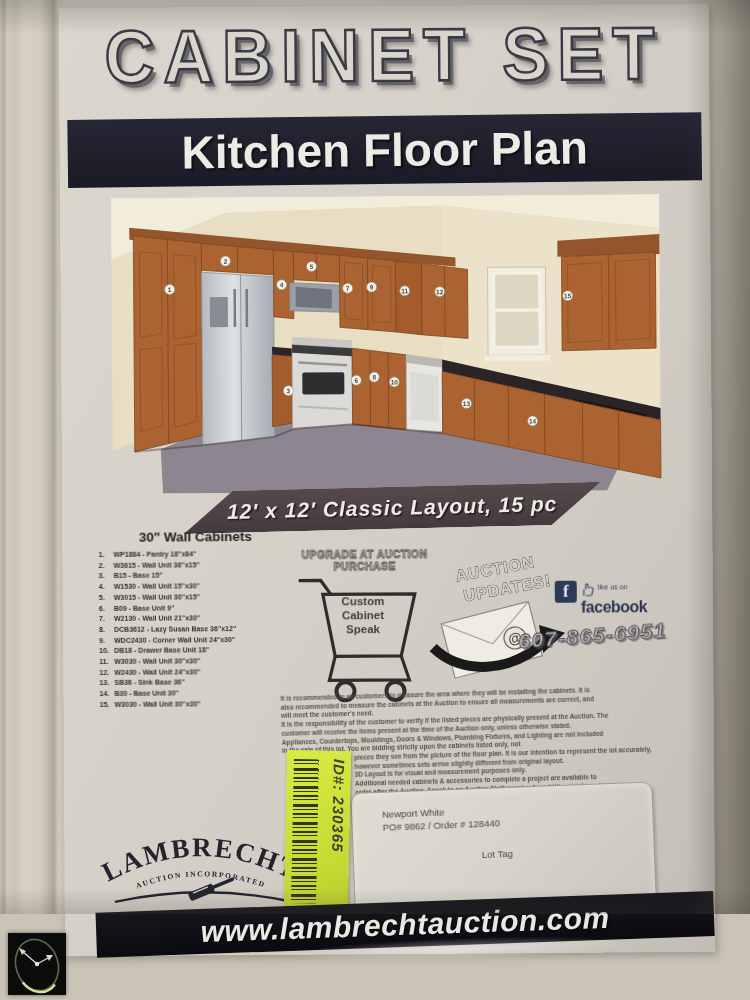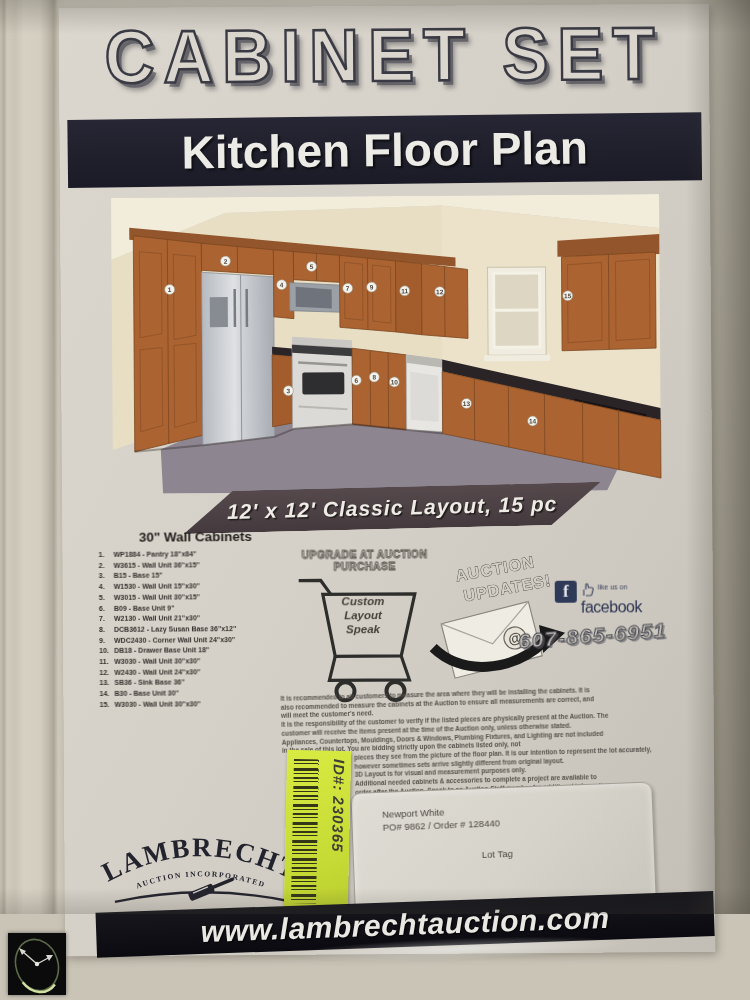--- a/index.html
+++ b/index.html
@@ -34,30 +34,30 @@
   .list{position:absolute;left:33px;top:522px;width:200px;color:#332f2b;filter:blur(.35px);}
   .list-header{text-align:center;font-size:13.5px;font-weight:bold;margin-bottom:5px;color:#211e1b;}
   .li-row{display:flex;font-size:7px;font-weight:bold;line-height:10.7px;}
   .li-n{width:15px;padding-left:3px;}
   .li-t{flex:1;}
 
   .cart-block{position:absolute;left:226px;top:542px;width:152px;height:160px;}
   .cart-head{text-align:center;font-size:10.5px;font-weight:bold;letter-spacing:.4px;color:#d6d2c9;
     -webkit-text-stroke:.8px #514e48;line-height:12px;filter:blur(.2px);}
   .cart-inner{position:absolute;left:24px;top:46px;width:100px;text-align:center;
-    font-size:11.5px;font-weight:bold;font-style:italic;color:#45403a;line-height:14px;filter:blur(.25px);}
+    font-size:11.5px;font-weight:bold;color:#45403a;line-height:14px;filter:blur(.25px);}
 
   .updates{position:absolute;left:356px;top:546px;width:170px;height:140px;}
 
   .fb{position:absolute;left:492px;top:576px;width:140px;filter:blur(.25px);}
   .fb-row{display:flex;align-items:flex-start;}
   .fb-f{width:22px;height:22px;background:#2e3a58;border-radius:3px;color:#e8e8ee;text-align:center;
     line-height:22px;font-size:17px;font-weight:bold;font-family:"Liberation Serif",serif;}
   .fb-like{font-size:7px;color:#3a4260;margin:3px 0 0 4px;}
-  .fb-brand{font-size:16px;font-weight:normal;color:#2c3452;letter-spacing:-.5px;margin:-4px 0 0 26px;}
+  .fb-brand{font-size:16px;font-weight:bold;color:#2c3452;letter-spacing:-.5px;margin:-4px 0 0 26px;}
 
   .phone{position:absolute;left:455px;top:616px;width:240px;transform:rotate(-4deg);
     font-size:21px;font-weight:bold;font-style:italic;letter-spacing:1.5px;color:#c9c5bc;
     -webkit-text-stroke:1px #45454e;text-shadow:2px 2px 0 rgba(90,90,98,.6);filter:blur(.35px);white-space:nowrap;}
 
   .fineprint{position:absolute;left:218px;top:684px;width:392px;transform:rotate(-1.2deg);
     font-size:6.4px;font-weight:bold;color:#55504a;line-height:8.7px;filter:blur(.45px);}
   .fp-indent{padding-left:72px;}
 
   .sticker{position:absolute;left:221px;top:744px;width:64px;height:162px;z-index:3;
@@ -315,21 +315,21 @@
       <div class="cart-head">PURCHASE</div>
       <svg width="152" height="132" viewBox="0 0 152 132">
         <path d="M10,8 L32,8 L42,22" fill="none" stroke="#2d2d2b" stroke-width="3.2"></path>
         <path d="M34,22 L126,22 L112,84 L46,84 Z" fill="none" stroke="#2d2d2b" stroke-width="3.2"></path>
         <path d="M46,84 L40,108 L120,108 L112,84" fill="none" stroke="#2d2d2b" stroke-width="3.2"></path>
         <circle cx="56" cy="119" r="9" fill="none" stroke="#2d2d2b" stroke-width="4"></circle>
         <circle cx="106" cy="119" r="9" fill="none" stroke="#2d2d2b" stroke-width="4"></circle>
       </svg>
       <div class="cart-inner">
         <div>Custom</div>
-        <div>Layout</div>
+        <div>Cabinet</div>
         <div>Speak</div>
       </div>
     </div>
 
     <svg class="updates" viewBox="0 0 170 140">
       <text class="upd-t" x="38" y="30" transform="rotate(-10 38 30)">AUCTION</text>
       <text class="upd-t" x="46" y="50" transform="rotate(-10 46 50)">UPDATES!</text>
       <g transform="rotate(-14 75 90)">
         <rect x="28" y="60" width="90" height="56" fill="#efece4" stroke="#8b8880" stroke-width="1.2"></rect>
         <path d="M28,60 L73,92 L118,60" fill="none" stroke="#a8a59c" stroke-width="1.2"></path>

